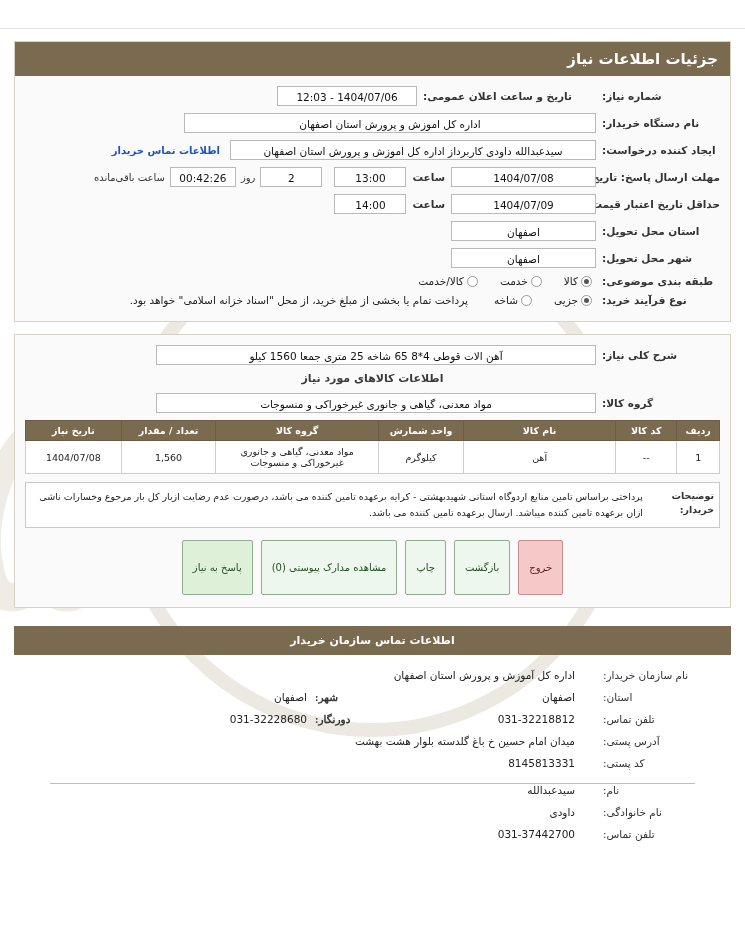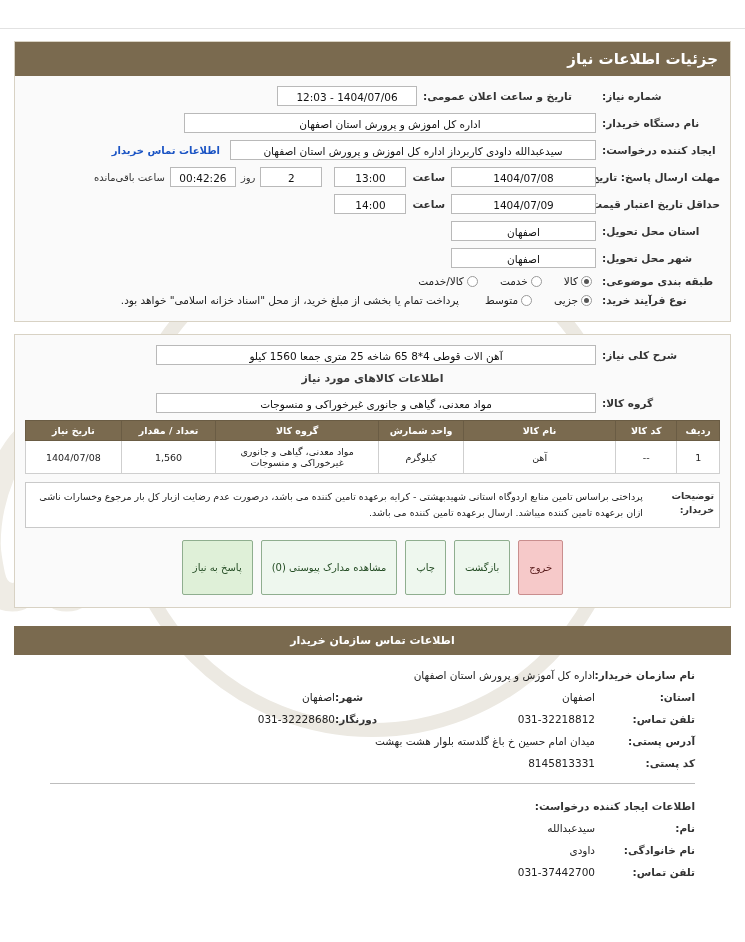--- a/index.html
+++ b/index.html
@@ -228,34 +228,37 @@
     margin: 14px 50px 0 50px;
     font-size: 10.5px;
     color: #222;
   }
   .crow {
     display: flex;
     margin-bottom: 10px;
     align-items: flex-start;
   }
   .ctitle {
-    font-weight: bold;
+    font-weight: normal;
     width: 92px;
-    text-align: right;
+    text-align: left;
     padding-left: 8px;
     color: #333;
     white-space: nowrap;
+    margin-left: 20px;
   }
   .cval { min-width: 120px; color: #222; }
   .ctitle2 {
     font-weight: bold;
     width: 70px;
     text-align: left;
-    color: #333;
-    white-space: nowrap;
+    padding-left: 8px;
+    color: #333;
+    white-space: nowrap;
+    font-family: Liberation Serif, serif;
   }
   .hr {
     border-top: 1px solid #bdbdbd;
     margin: 14px 50px 0 50px;
   }
   .subhead {
     margin: 16px 50px 10px 50px;
     font-size: 10.5px;
     font-weight: bold;
     color: #333;
@@ -339,21 +342,21 @@
           <span class="radio-label">خدمت</span>
           <span class="radio" style="margin-right:22px"></span>
           <span class="radio-label">کالا/خدمت</span>
         </div>
 
         <div class="row">
           <div class="lbl lbl-w">نوع فرآیند خرید:</div>
           <span class="radio on"></span>
           <span class="radio-label">جزیی</span>
           <span class="radio" style="margin-right:22px"></span>
-          <span class="radio-label">متوسط</span>
+          <span class="radio-label">شاخه</span>
           <span class="inline-note" style="margin-right:26px">پرداخت تمام یا بخشی از مبلغ خرید، از محل "اسناد خزانه اسلامی" خواهد بود.</span>
         </div>
 
       </div>
     </div>
 
     <div class="panel">
       <div class="panel-body">
 
         <div class="row">
@@ -433,21 +436,20 @@
         <div class="cval" style="min-width:300px">میدان امام حسین خ باغ گلدسته بلوار هشت بهشت</div>
       </div>
       <div class="crow">
         <div class="ctitle">کد پستی:</div>
         <div class="cval">8145813331</div>
       </div>
     </div>
 
     <div class="hr"></div>
 
-    <div class="subhead">اطلاعات ایجاد کننده درخواست:</div>
 
     <div class="contact-body" style="margin-top:0">
       <div class="crow">
         <div class="ctitle">نام:</div>
         <div class="cval">سیدعبدالله</div>
       </div>
       <div class="crow">
         <div class="ctitle">نام خانوادگی:</div>
         <div class="cval">داودی</div>
       </div>

